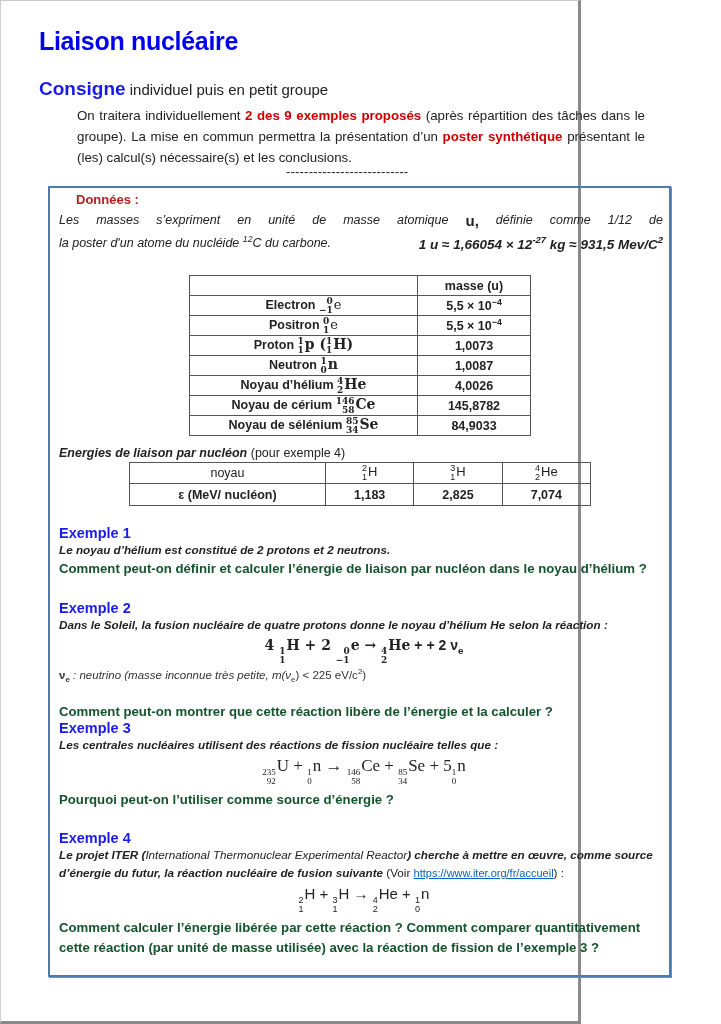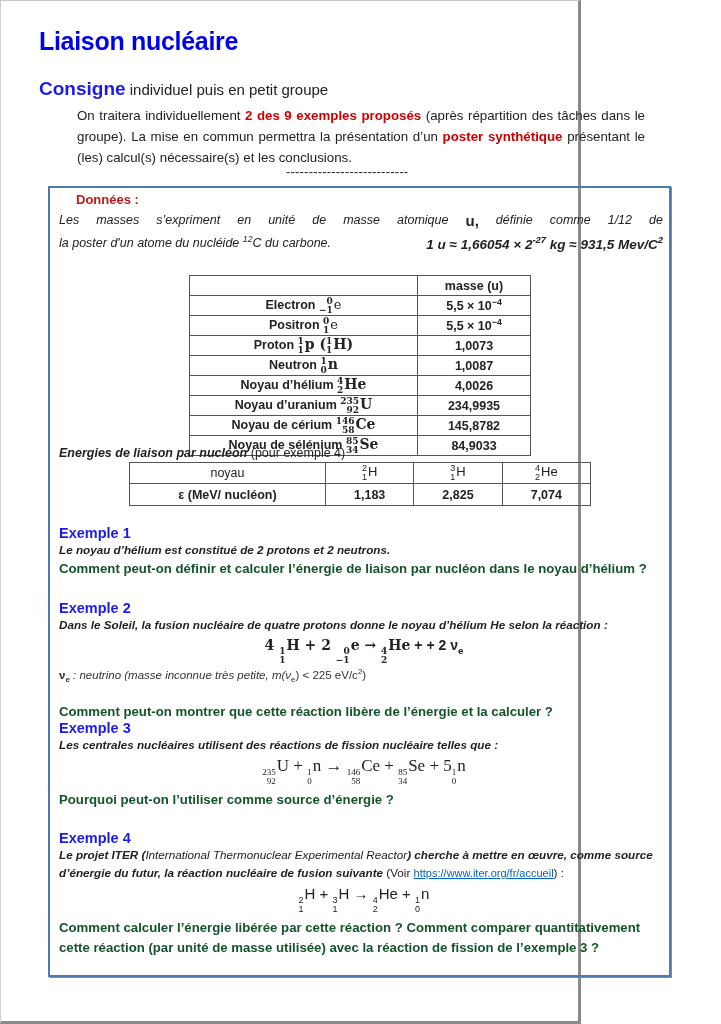--- a/index.html
+++ b/index.html
@@ -130,21 +130,21 @@
         <span>masse</span>
         <span>atomique</span>
         <span style="font-style: normal; font-weight: bold; font-size: 15px;">u,</span>
         <span>définie</span>
         <span>comme</span>
         <span>1/12</span>
         <span>de</span>
       </div>
     <div class="l2">
       <span><span>la poster d'un atome du nucléide </span><sup>12</sup><span>C du carbone.</span></span>
-      <span class="big"><span>1 u ≈ 1,66054 × 2</span><sup>-27</sup><span> kg ≈ 931,5 Mev/C</span><sup>2</sup></span>
+      <span class="big"><span>1 u ≈ 1,66054 × 12</span><sup>-27</sup><span> kg ≈ 931,5 Mev/C</span><sup>2</sup></span>
     </div>
   </div>
 
   <table class="mass">
     <tbody id="mass-tbody">
         <tr>
           <td class="c1"></td>
           <td>masse (u)</td>
         </tr>
         <tr>
@@ -177,27 +177,20 @@
               <span>0</span>
             </span><span class="elb">n</span></td>
           <td>1,0087</td>
         </tr>
         <tr>
           <td class="c1"><span>Noyau d’hélium </span><span class="stack" style="font-weight: bold;">
               <span>4</span>
               <span>2</span>
             </span><span class="elb">He</span></td>
           <td>4,0026</td>
-        </tr>
-        <tr>
-          <td class="c1"><span>Noyau d’uranium </span><span class="stack" style="font-weight: bold;">
-              <span>235</span>
-              <span>92</span>
-            </span><span class="elb">U</span></td>
-          <td>234,9935</td>
         </tr>
         <tr>
           <td class="c1"><span>Noyau de cérium </span><span class="stack" style="font-weight: bold;">
               <span>146</span>
               <span>58</span>
             </span><span class="elb">Ce</span></td>
           <td>145,8782</td>
         </tr>
         <tr>
           <td class="c1"><span>Noyau de sélénium </span><span class="stack" style="font-weight: bold;">

